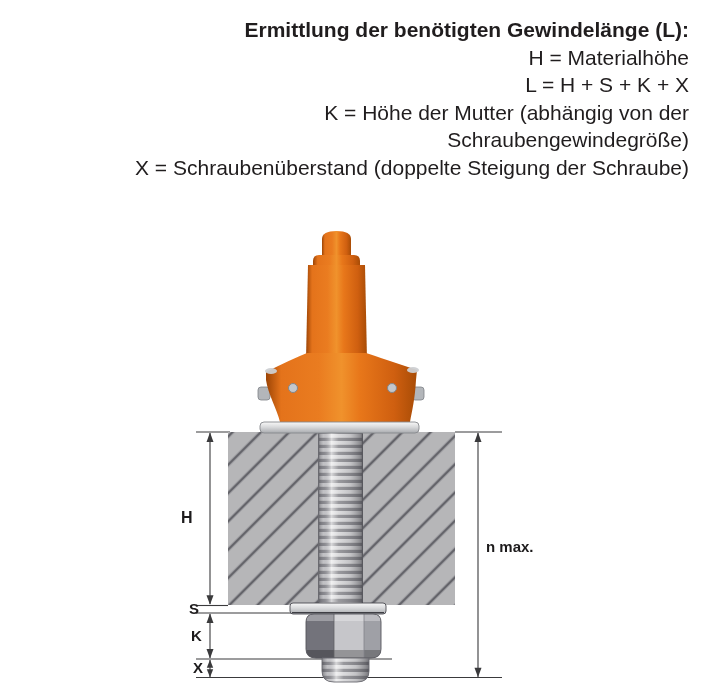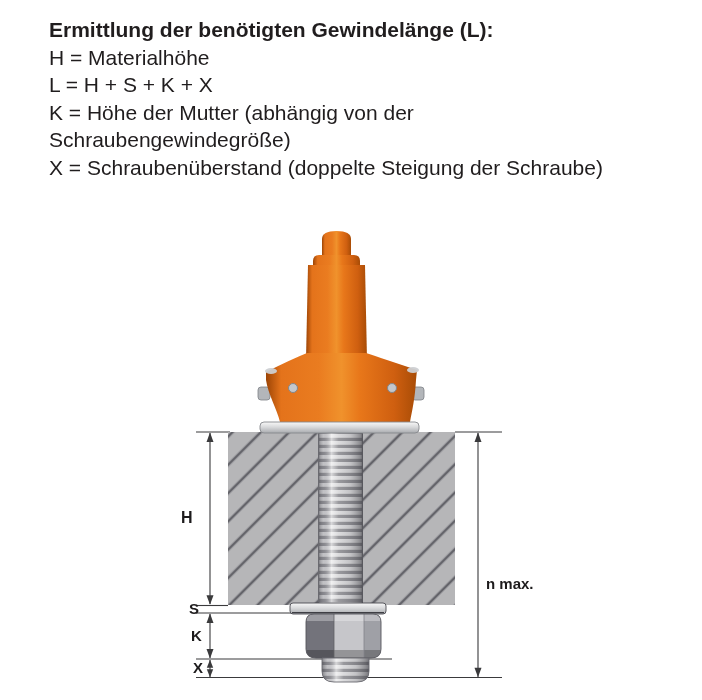--- a/index.html
+++ b/index.html
@@ -2,33 +2,33 @@
 <html><head>
 <meta charset="utf-8">
 <style>
   html,body{margin:0;padding:0;}
   body{
     width:702px;height:700px;position:relative;background:#ffffff;
     font-family:"Liberation Sans", sans-serif;overflow:hidden;
   }
   .text-block{
     position:absolute;left:49px;top:16px;width:640px;
-    color:#201d1e;font-size:21px;line-height:27.6px;white-space:nowrap;
+    color:#201d1e;font-size:21px;line-height:27.6px;white-space:nowrap;text-align:right;
   }
   .text-block .title{font-weight:700;}
   .diagram{position:absolute;left:0;top:0;width:702px;height:700px;}
   .dim-label{
     position:absolute;color:#1d1b1c;font-weight:700;font-size:15px;
     line-height:16px;white-space:nowrap;
   }
   .dim-label.h{left:181px;top:510px;font-size:16px;}
   .dim-label.s{left:189px;top:601px;}
   .dim-label.k{left:191px;top:628px;}
   .dim-label.x{left:193px;top:660px;}
-  .dim-label.nmax{left:486px;top:539px;margin-top:37px;}
+  .dim-label.nmax{left:486px;top:539px;}
 </style>
 </head>
 <body>
 
 <div class="text-block">
   <div class="title">Ermittlung der benötigten Gewindelänge (L):</div>
   <div>H = Materialhöhe</div>
   <div>L = H + S + K + X</div>
   <div>K = Höhe der Mutter (abhängig von der</div>
   <div>Schraubengewindegröße)</div>

